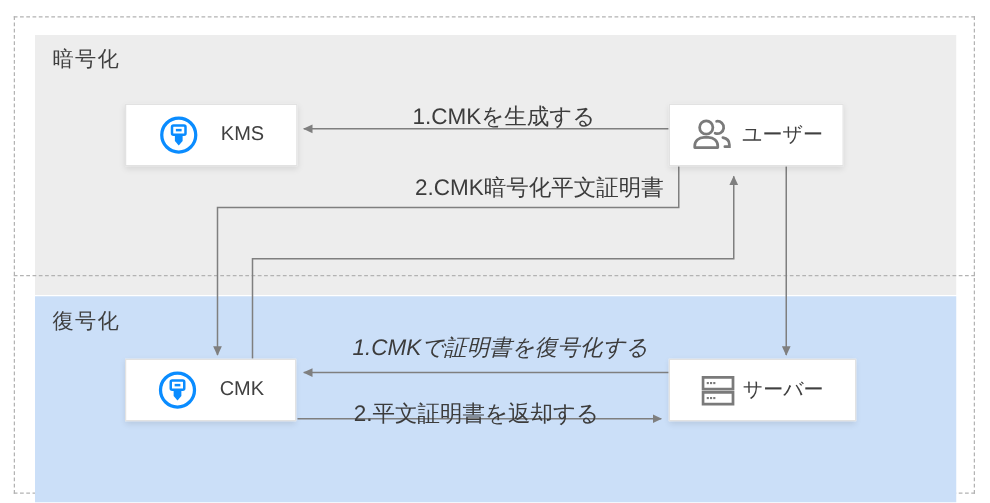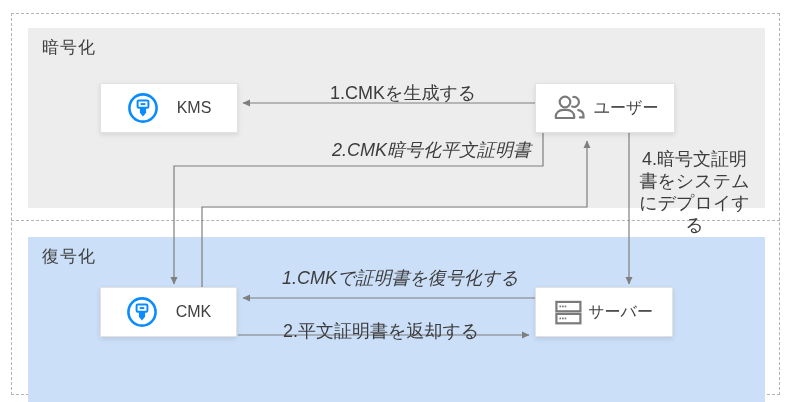--- a/index.html
+++ b/index.html
@@ -4,21 +4,21 @@
 <style>
   html,body{margin:0;padding:0;background:#ffffff;}
   body{font-family:"Liberation Sans","DejaVu Sans",sans-serif;}
   .canvas{position:relative;width:792px;height:402px;background:#ffffff;overflow:hidden;}
 
   .outer-dashed{
     position:absolute;left:11px;top:13px;width:767px;height:380px;
     border:1px dashed var(--dash-border,#b3b3b3);
   }
   .section{position:absolute;left:28px;width:737px;}
-  .section-encrypt{top:28px;height:180px;background:var(--section-gray,#ededed);}
+  .section-encrypt{top:28px;height:208px;background:var(--section-gray,#ededed);}
   .section-decrypt{top:237px;height:191px;background:var(--section-blue,#cbdff8);}
   .section-label{
     position:absolute;left:14px;top:8px;
     font-size:17px;color:#3f3f3f;letter-spacing:1px;
   }
   .section-divider{
     position:absolute;left:11px;top:220px;width:769px;height:0;
     border-top:1px dashed var(--dash-border,#b3b3b3);
   }
 
@@ -108,35 +108,34 @@
       <svg width="32" height="32" viewBox="0 0 32 32">
         <circle class="key-stroke" cx="16" cy="16" r="13.6" stroke-width="2.6"></circle>
         <rect class="key-stroke" x="10.6" y="8.4" width="10.8" height="7.4" rx="1.2" stroke-width="2"></rect>
         <rect class="key-fill" x="13.7" y="11.1" width="4.6" height="2"></rect>
         <path class="key-fill" d="M12.9,15.8 h6.2 v5 l-3.1,3.6 -3.1,-3.6 z"></path>
       </svg>
     </span>
     <span class="node-label">CMK</span>
   </div>
 
-  <div class="node gap-narrow" style="left:535px;top:287px;width:138px;">
+  <div class="node gap-narrow" style="left:535px;top:287px;width:150px;">
     <span class="icon">
       <svg width="27" height="27" viewBox="0 0 27 27">
         <rect class="gray-stroke" x="1.4" y="2.9" width="24" height="9.4" stroke-width="2.2"></rect>
         <rect class="gray-stroke" x="1.4" y="14.9" width="24" height="9.4" stroke-width="2.2"></rect>
         <rect class="gray-fill" x="4.4" y="6.6" width="1.7" height="1.7"></rect>
         <rect class="gray-fill" x="7.0" y="6.6" width="1.7" height="1.7"></rect>
         <rect class="gray-fill" x="9.6" y="6.6" width="1.7" height="1.7"></rect>
         <rect class="gray-fill" x="4.4" y="18.6" width="1.7" height="1.7"></rect>
         <rect class="gray-fill" x="7.0" y="18.6" width="1.7" height="1.7"></rect>
         <rect class="gray-fill" x="9.6" y="18.6" width="1.7" height="1.7"></rect>
       </svg>
     </span>
     <span class="node-label">サーバー</span>
   </div>
 
   <div class="edge-label" style="left:330px;top:85px;">1.CMKを生成する</div>
-  <div class="edge-label" style="left:332px;top:142px;font-style:italic;">2.CMK暗号化平文証明書</div>
-  <div class="edge-label wrap" style="left:638px;top:148px;">4.暗号文証明書をシステムにデプロイする</div>
+  <div class="edge-label" style="left:332px;top:142px;">2.CMK暗号化平文証明書</div>
   <div class="edge-label" style="left:282px;top:270px;font-style:italic;">1.CMKで証明書を復号化する</div>
   <div class="edge-label" style="left:283px;top:323px;">2.平文証明書を返却する</div>
 
 </div>
 
 </body></html>

